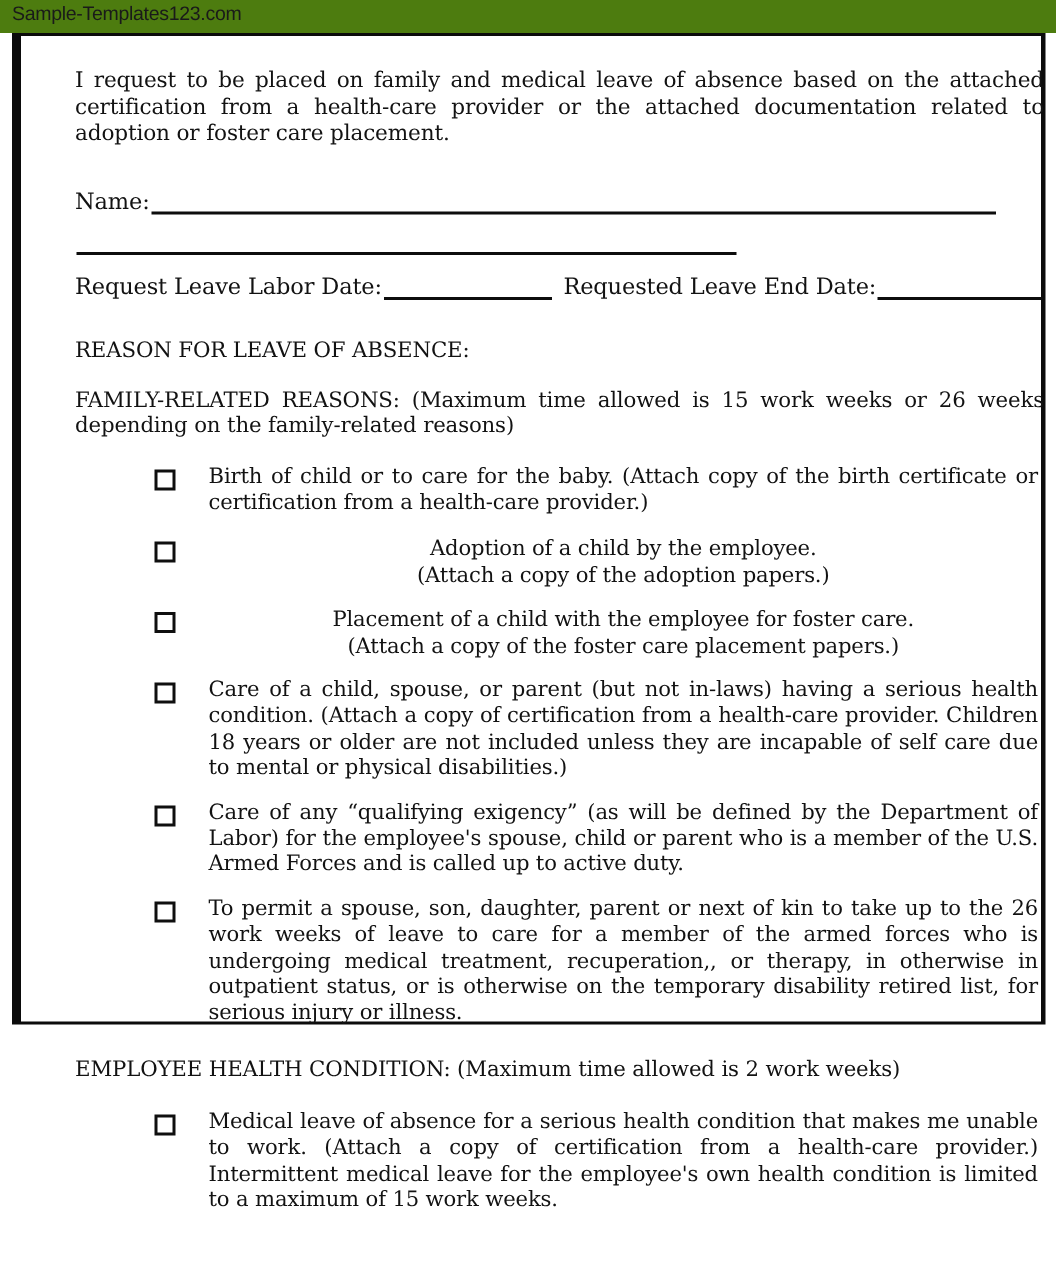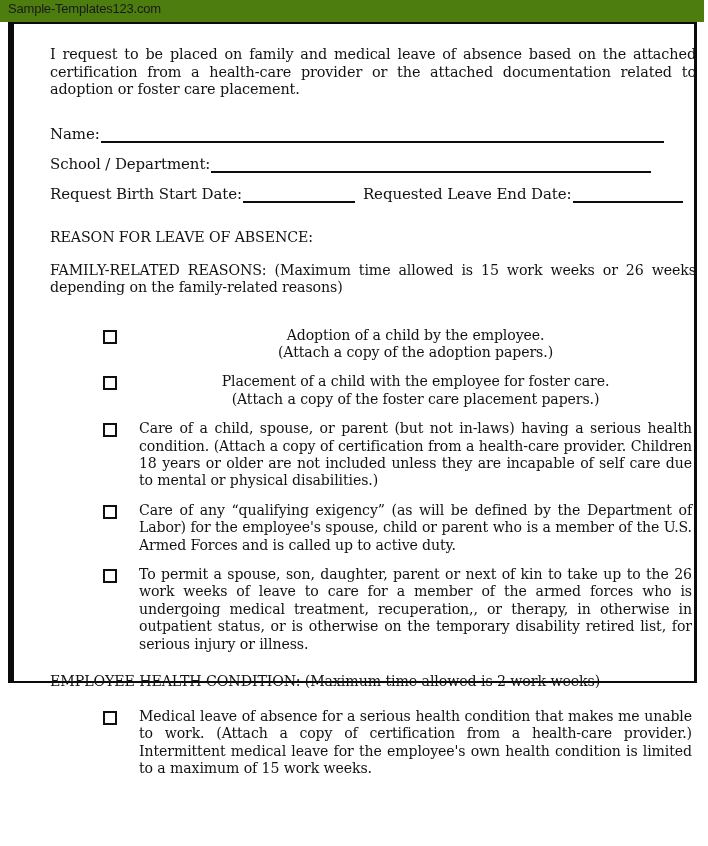--- a/index.html
+++ b/index.html
@@ -148,45 +148,48 @@
     <div class="spacer-26"></div>
 
     <div class="field-row">
       <span class="field-label">Name:</span>
       <span class="rule rule-name"></span>
     </div>
 
     <div class="spacer-12"></div>
 
     <div class="field-row">
-      <span class="field-label">School / Department:</span>
       <span class="rule rule-school"></span>
     </div>
 
     <div class="spacer-12"></div>
 
     <div class="field-row">
-      <span class="field-label">Request Birth Start Date:</span>
+      <span class="field-label">Request Leave Labor Date:</span>
       <span class="rule rule-date"></span>
       <span class="field-label">Requested Leave End Date:</span>
       <span class="rule rule-date2"></span>
     </div>
 
     <div class="spacer-26"></div>
 
     <p class="sect-head">REASON FOR LEAVE OF ABSENCE:</p>
 
     <div class="spacer-16"></div>
 
     <p class="sect-head-block">FAMILY-RELATED REASONS: (Maximum time allowed is 15 work weeks or 26 weeks depending on the family-related reasons)</p>
 
     <div class="spacer-16"></div>
 
     <div class="check-list">
 
+      <div class="check-item">
+        <span class="check-box"></span>
+        <span class="check-text">Birth of child or to care for the baby.  (Attach copy of the birth certificate or certification from a health-care provider.)</span>
+      </div>
 
       <div class="spacer-14"></div>
 
       <div class="check-item">
         <span class="check-box"></span>
         <span class="check-text nowrapjust" style="white-space:pre-line">Adoption of a child by the employee.
 (Attach a copy of the adoption papers.)</span>
       </div>
 
       <div class="spacer-12"></div>

